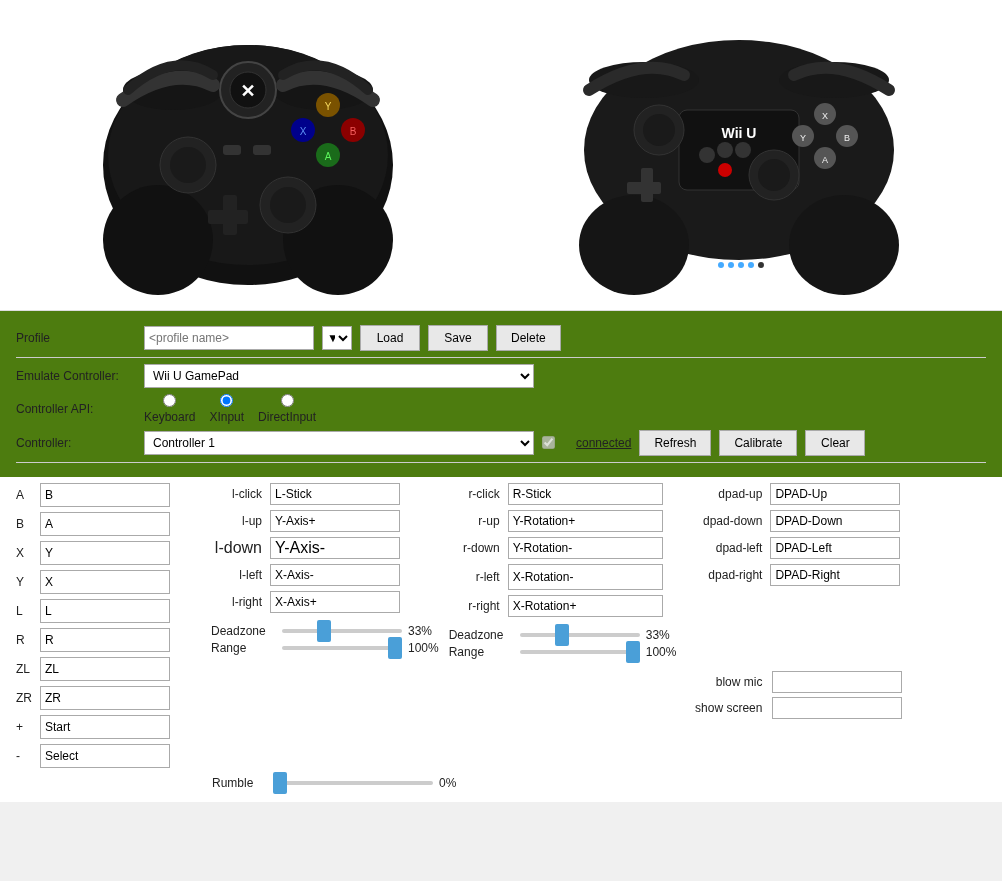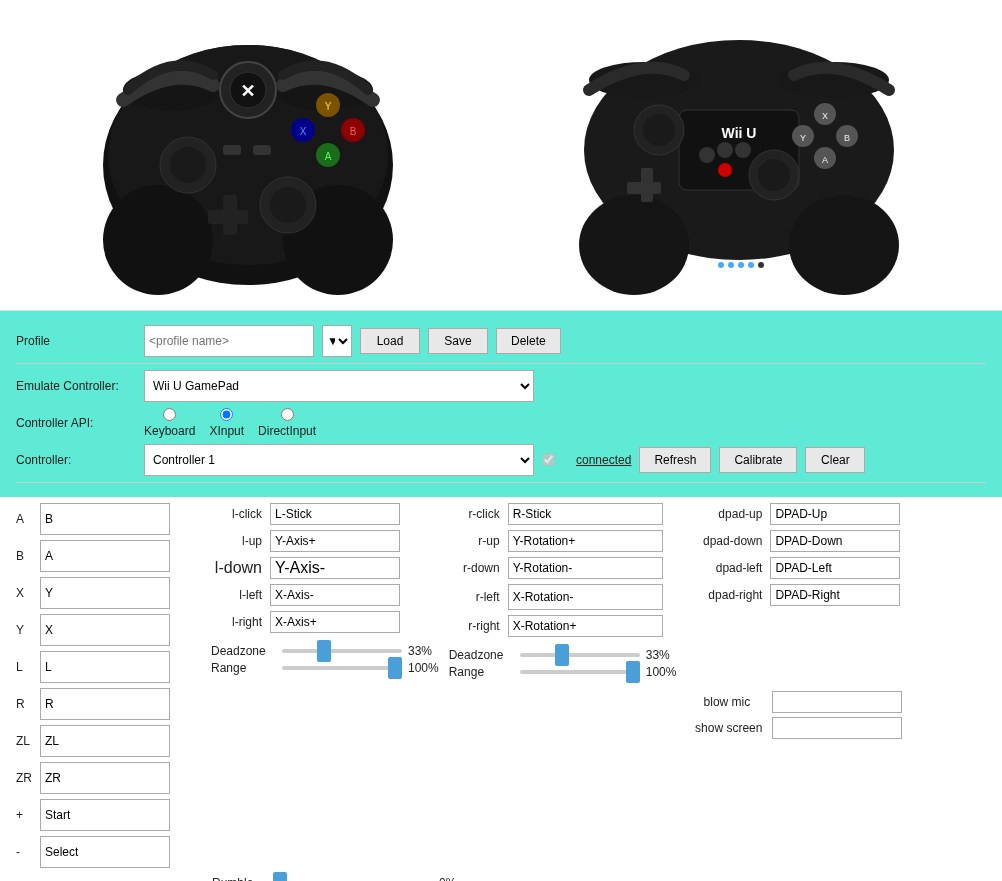--- a/index.html
+++ b/index.html
@@ -5,21 +5,21 @@
     * { box-sizing: border-box; margin: 0; padding: 0; }
     body {
       font-family: 'Segoe UI', Arial, sans-serif;
       font-size: 12px;
       background: #f0f0f0;
       color: #222;
       width: 1002px;
     }
 
     .controls-area {
-      background: #5eead4;
+      background: #4d7c0f;
       padding: 8px 16px;
       border-top: 1px solid #ddd;
     }
 
     .form-row {
       display: flex;
       align-items: center;
       margin: 6px 0;
       gap: 8px;
     }
@@ -28,21 +28,21 @@
       min-width: 120px;
       font-size: 12px;
       font-weight: normal;
     }
 
     select, input[type="text"] {
       font-size: 12px;
       padding: 2px 4px;
       border: 1px solid #aaa;
       background: #fff;
-      height: 32px;
+      height: 24px;
     }
 
     .profile-select {
       width: 170px;
     }
 
     .emulate-select {
       width: 390px;
     }
 
@@ -422,21 +422,21 @@
         <span style="min-width:75px; font-size:12px; text-align:right; padding-right:4px;">dpad-left</span>
         <input type="text" value="DPAD-Left" style="width: 130px; height: 22px; font-size: 12px; border: 1px solid rgb(170, 170, 170); padding: 1px 4px;">
       </div>
       <div class="mapping-row">
         <span style="min-width:75px; font-size:12px; text-align:right; padding-right:4px;">dpad-right</span>
         <input type="text" value="DPAD-Right" style="width: 130px; height: 22px; font-size: 12px; border: 1px solid rgb(170, 170, 170); padding: 1px 4px;">
       </div>
 
       <div style="margin-top: 80px; display:flex; flex-direction:column; gap:4px;">
         <div style="display:flex; align-items:center; gap:6px;">
-          <span style="min-width:75px; font-size:12px; text-align:center; padding-right:4px;">blow mic</span>
+          <span style="min-width:75px; font-size:12px; text-align:right; padding-right:4px;">blow mic</span>
           <input type="text" value="" style="width: 130px; height: 22px; font-size: 12px; border: 1px solid rgb(170, 170, 170); padding: 1px 4px;">
         </div>
         <div style="display:flex; align-items:center; gap:6px;">
           <span style="min-width:75px; font-size:12px; text-align:right; padding-right:4px;">show screen</span>
           <input type="text" value="" style="width: 130px; height: 22px; font-size: 12px; border: 1px solid rgb(170, 170, 170); padding: 1px 4px;">
         </div>
       </div>
     </div>
 
   </div>

